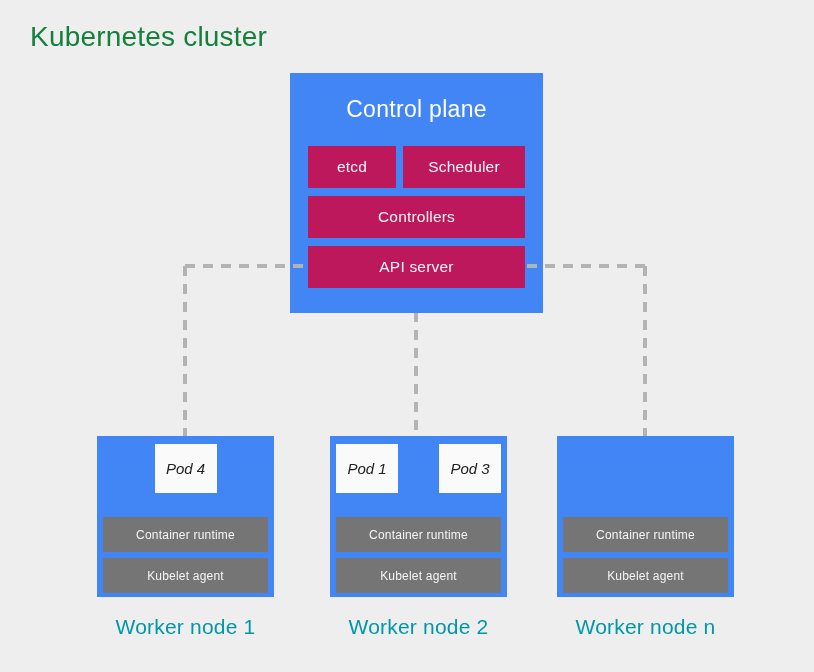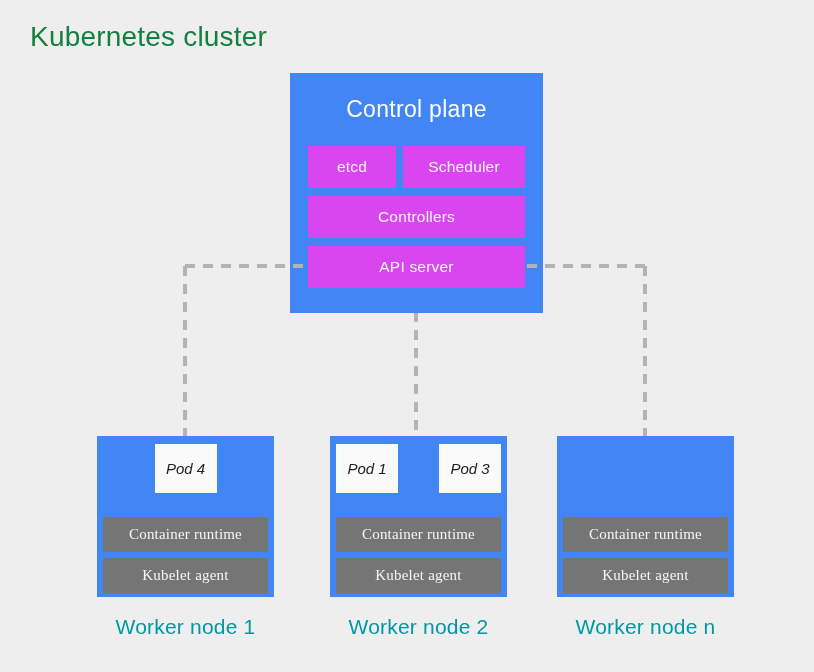--- a/index.html
+++ b/index.html
@@ -27,21 +27,21 @@
     background: #4285f4;
     display: flex; flex-direction: column; text-align: right;
   }
   .cp-title {
     height: 73px;
     display: flex; align-items: center; justify-content: center;
     color: #ffffff; font-size: 23px; letter-spacing: 0.3px;
   }
   .cp-row { margin: 0 18px 8px 18px; display: flex; gap: 7px; }
   .cp-box {
-    background: #d946ef; color: #f5f5f5;
+    background: #be185d; color: #f5f5f5;
     font-size: 15.5px; letter-spacing: 0.2px;
     height: 42px;
     display: flex; align-items: center; justify-content: center;
   }
   .cp-etcd { width: 88px; }
   .cp-flex { flex: 1; }
   .cp-api-row { position: relative; z-index: 2; border-radius: 18px; }
 
   
   .dash-h {
@@ -74,22 +74,22 @@
   .pods-between { justify-content: space-between; }
   .pod {
     width: 62px; height: 49px;
     background: #fafafa; color: #212121;
     font-size: 15px;
     display: flex; align-items: center; justify-content: center;
   }
   .wn-bar {
     position: absolute; left: 6px; right: 6px; height: 35px;
     background: #757575; color: #f5f5f5;
-    font-size: 15px; letter-spacing: 0.2px;
-    display: flex; align-items: center; justify-content: center; font-family: Liberation Serif, serif;
+    font-size: 12px; letter-spacing: 0.2px;
+    display: flex; align-items: center; justify-content: center;
   }
   .bar-runtime { top: 81px; }
   .bar-kubelet { top: 122px; }
 
   
   .wn-label {
     top: 615px; width: 177px;
     text-align: center;
     color: #0097a7; font-size: 21px; letter-spacing: 0.2px;
   }

